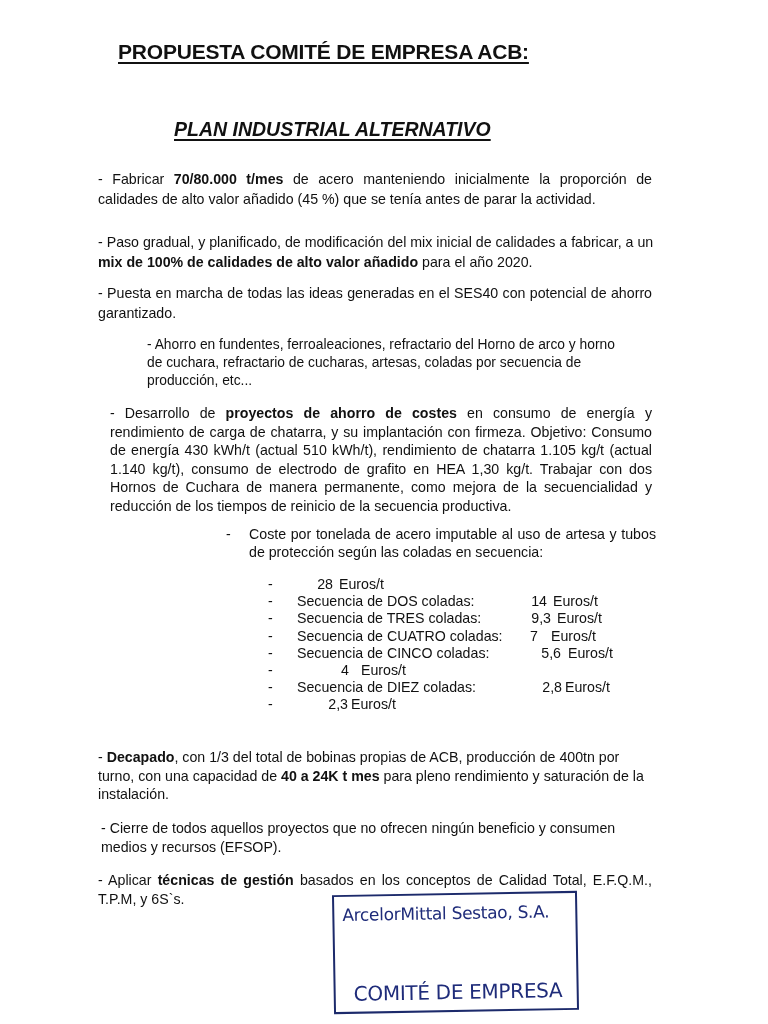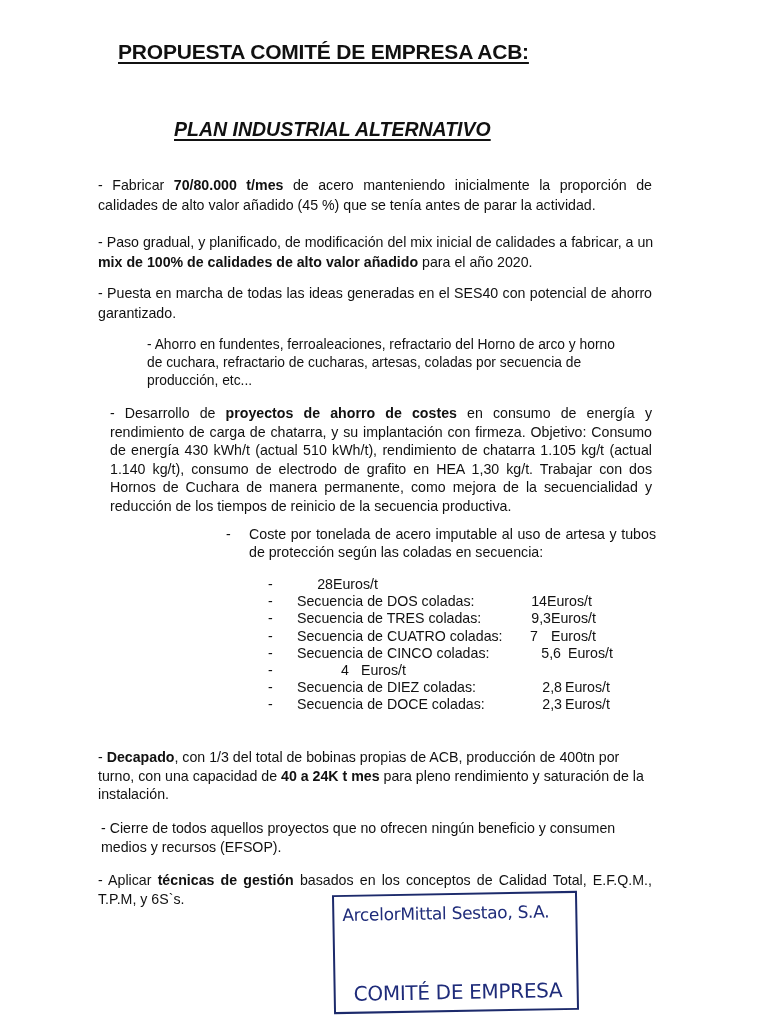--- a/index.html
+++ b/index.html
@@ -16,37 +16,37 @@
     left: 174px; top: 118px; font-weight: bold; font-style: italic; font-size: 19.5px;
     text-decoration: underline; text-decoration-thickness: 2px; text-underline-offset: 3px;
   }
   .para { line-height: 20px; }
   .just { text-align: justify; text-align-last: left; }
   b { font-weight: bold; }
   .seq-table { left: 268px; top: 576px; line-height: 17.2px; font-size: 14.2px; }
   .seq-row { display: flex; white-space: nowrap; }
   .seq-dash { width: 29px; }
   .seq-label { width: 214px; }
-  .seq-val { width: 36px; text-align: right; padding-right: 0; }
+  .seq-val { width: 36px; text-align: right; padding-right: 6px; }
   .seq-unit { }
   .stamp {
     left: 333px; top: 893px; width: 241px; height: 115px;
     border: 2px solid #1c2a6b; transform: rotate(-1deg);
     color: #1f2c7a; font-family: "DejaVu Sans", sans-serif;
   }
   .stamp-top { position: absolute; left: 8px; top: 8px; font-size: 17px; letter-spacing: -0.3px; }
   .stamp-bottom { position: absolute; left: 18px; bottom: 6px; font-size: 20px; letter-spacing: -0.3px; }
 </style>
 </head>
 <body>
 
 <div class="abs title">PROPUESTA COMITÉ DE EMPRESA ACB:</div>
 <div class="abs subtitle">PLAN INDUSTRIAL ALTERNATIVO</div>
 
-<div class="abs para just" style="left:98px; top:175px; width:554px;">
+<div class="abs para just" style="left:98px; top:169px; width:554px;">
   <span>- Fabricar </span><b>70/80.000 t/mes</b><span> de acero manteniendo inicialmente la proporción de calidades de alto valor añadido (45 %) que se tenía antes de parar la actividad.</span>
 </div>
 
 <div class="abs para" style="left:98px; top:232px; width:560px;">
   <span>- Paso gradual, y planificado, de modificación del mix inicial de calidades a fabricar, a un </span><b>mix de 100% de calidades de alto valor añadido</b><span> para el año 2020.</span>
 </div>
 
 <div class="abs para just" style="left:98px; top:283px; width:554px;">
   <span>- Puesta en marcha de todas las ideas generadas en el SES40 con potencial de ahorro garantizado.</span>
 </div>
@@ -100,21 +100,20 @@
     <span class="seq-unit">Euros/t</span>
   </div>
   <div class="seq-row">
     <span class="seq-dash">-</span>
     <span class="seq-label">Secuencia de DIEZ coladas:</span>
     <span class="seq-val" style="width:51px; padding-right:3px;">2,8</span>
     <span class="seq-unit">Euros/t</span>
   </div>
   <div class="seq-row">
     <span class="seq-dash">-</span>
-    <span class="seq-label">Secuencia de DOCE coladas:</span>
     <span class="seq-val" style="width:51px; padding-right:3px;">2,3</span>
     <span class="seq-unit">Euros/t</span>
   </div>
 </div>
 
 <div class="abs para" style="left:98px; top:748px; width:560px; line-height:18.5px;">
   <span>- </span><b>Decapado</b><span>, con 1/3 del total de bobinas propias de ACB, producción de 400tn por turno, con una capacidad de </span><b>40 a 24K t mes</b><span> para pleno rendimiento y saturación de la instalación.</span>
 </div>
 
 <div class="abs" style="left:101px; top:819px; width:556px; line-height:19px;">

